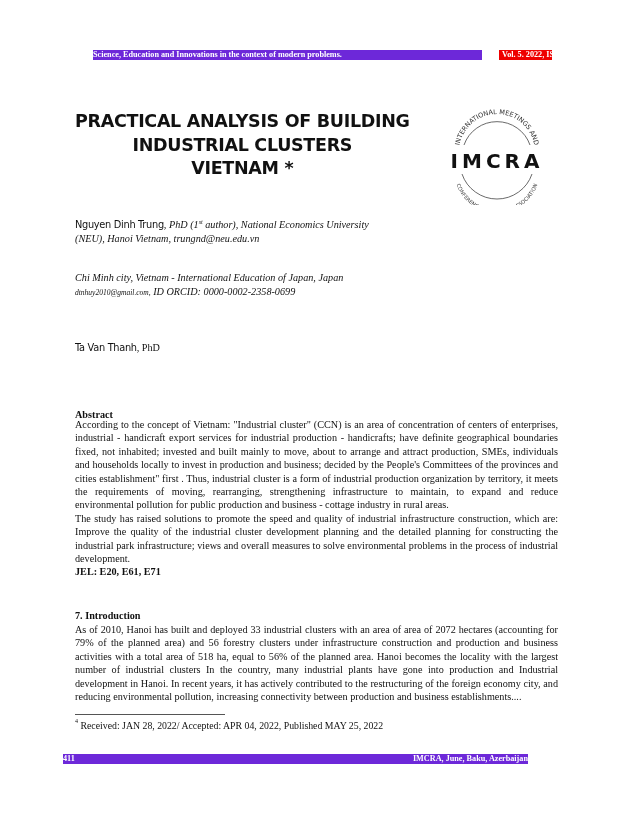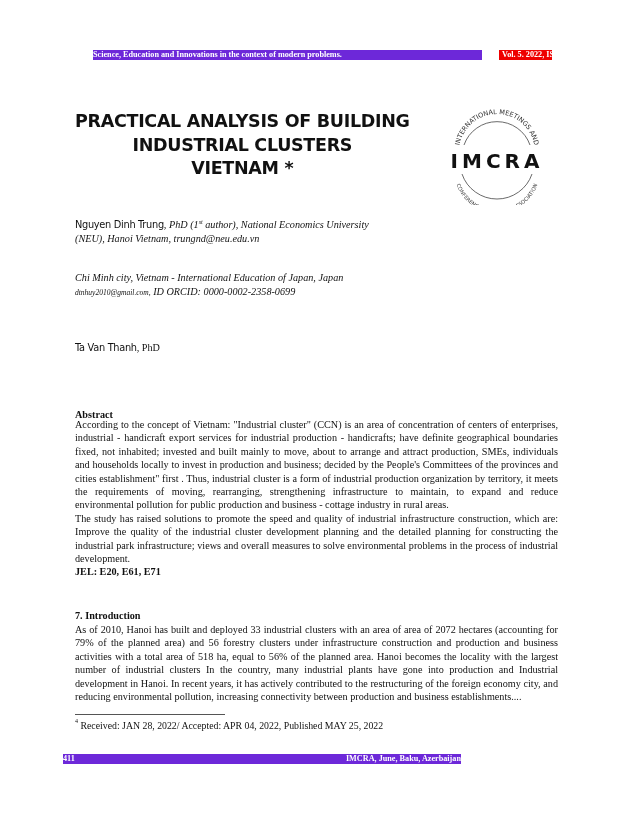--- a/index.html
+++ b/index.html
@@ -5,21 +5,21 @@
     html, body { margin: 0; padding: 0; background: #ffffff; }
     body { width: 634px; height: 820px; position: relative; overflow: hidden;
            font-family: "Liberation Serif", serif; color: #111; }
     .redbar { position: absolute; background: #6d28d9; color: #fff; font-weight: bold;
               font-family: "Liberation Serif", serif; font-size: 8.2px; line-height: 10px; height: 10px; }
     .redbar .l { position: absolute; left: 0; top: 0; }
     .redbar .r { position: absolute; right: 0; top: 0; }
     #header-bar { left: 93px; top: 50px; width: 389px; }
     #header-vol-bg { position: absolute; left: 499px; top: 50px; width: 53px; height: 10px; background: #ee0000; }
     #header-vol2 { position: absolute; left: 502px; top: 50px; color: #fff; font-weight: bold; font-size: 8.2px; line-height: 10px; }
-    #footer-bar { left: 63px; top: 754px; width: 398px; }
+    #footer-bar { left: 63px; top: 754px; width: 465px; }
 
     .title { position: absolute; left: 75px; top: 110px; font-family: "DejaVu Sans", sans-serif;
              font-weight: bold; font-size: 17.5px; line-height: 23.5px; letter-spacing: -0.3px; color: #111; text-align: center; }
     .title div { white-space: nowrap; }
 
     .logo { position: absolute; left: 432px; top: 100px; width: 130px; height: 105px; }
 
     .author { position: absolute; left: 75px; font-size: 10.2px; line-height: 13.5px; }
     .author .name { font-family: "DejaVu Sans", sans-serif; font-size: 9.8px; font-style: normal; letter-spacing: -0.3px; text-align: right; }
     .author i { font-style: italic; }

